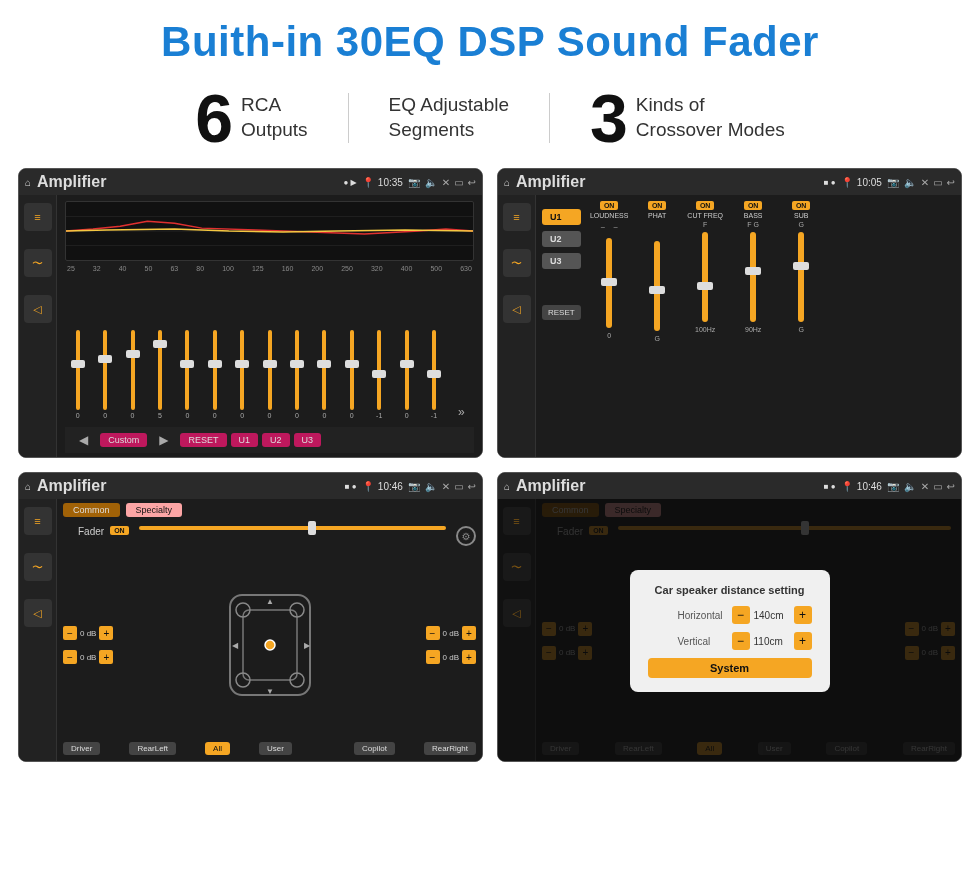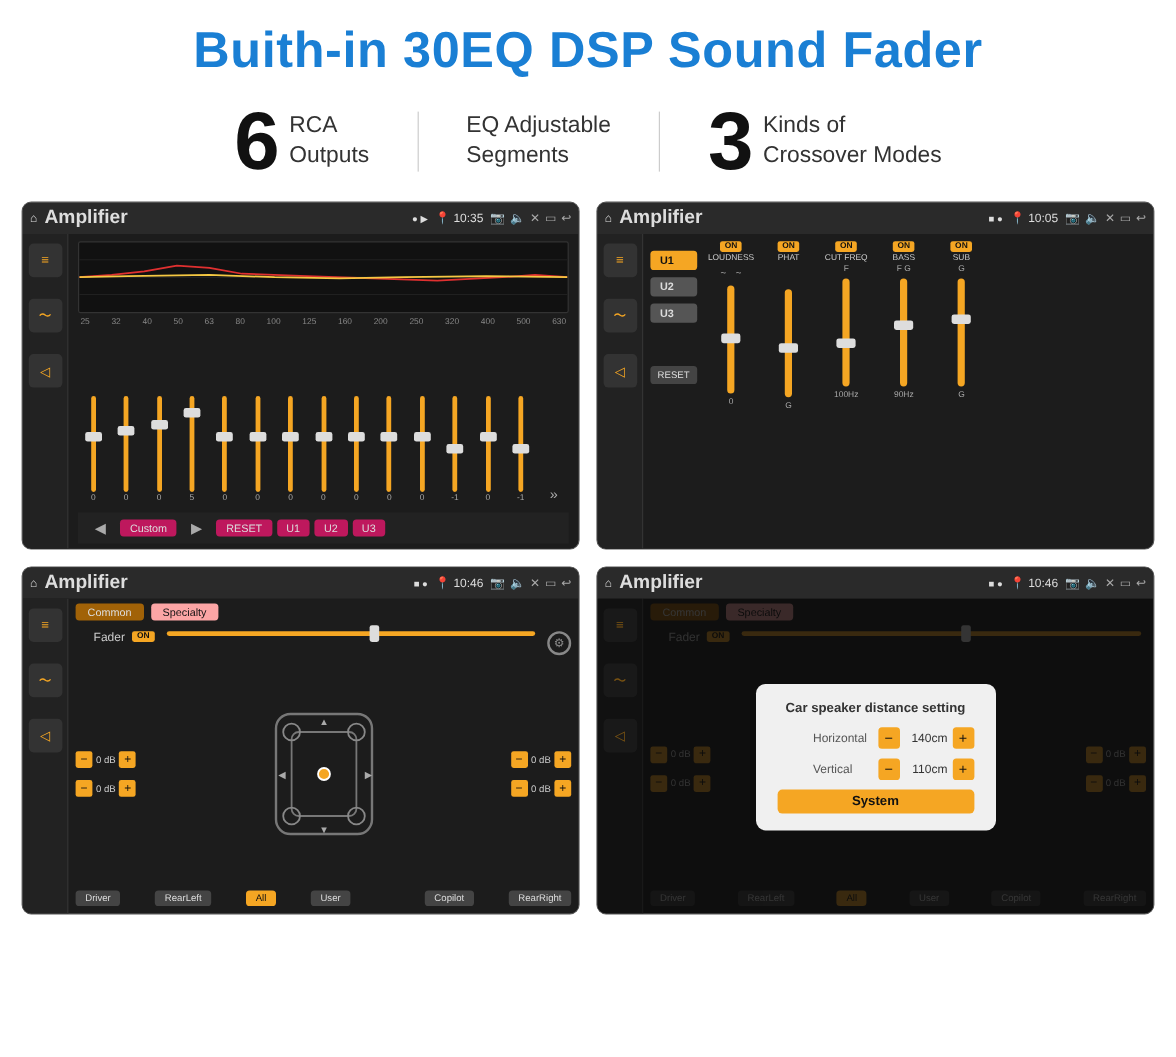--- a/index.html
+++ b/index.html
@@ -416,21 +416,21 @@
       justify-content: center;
       font-size: 12px;
       color: #111;
       cursor: pointer;
     }
 
     .step-val {
       font-size: 10px;
       color: #333;
       min-width: 36px;
-      text-align: right;
+      text-align: left;
     }
 
     .dialog-confirm-btn {
       background: #f5a623;
       color: #111;
       border-radius: 4px;
       padding: 4px 20px;
       font-size: 11px;
       font-weight: bold;
       cursor: pointer;

